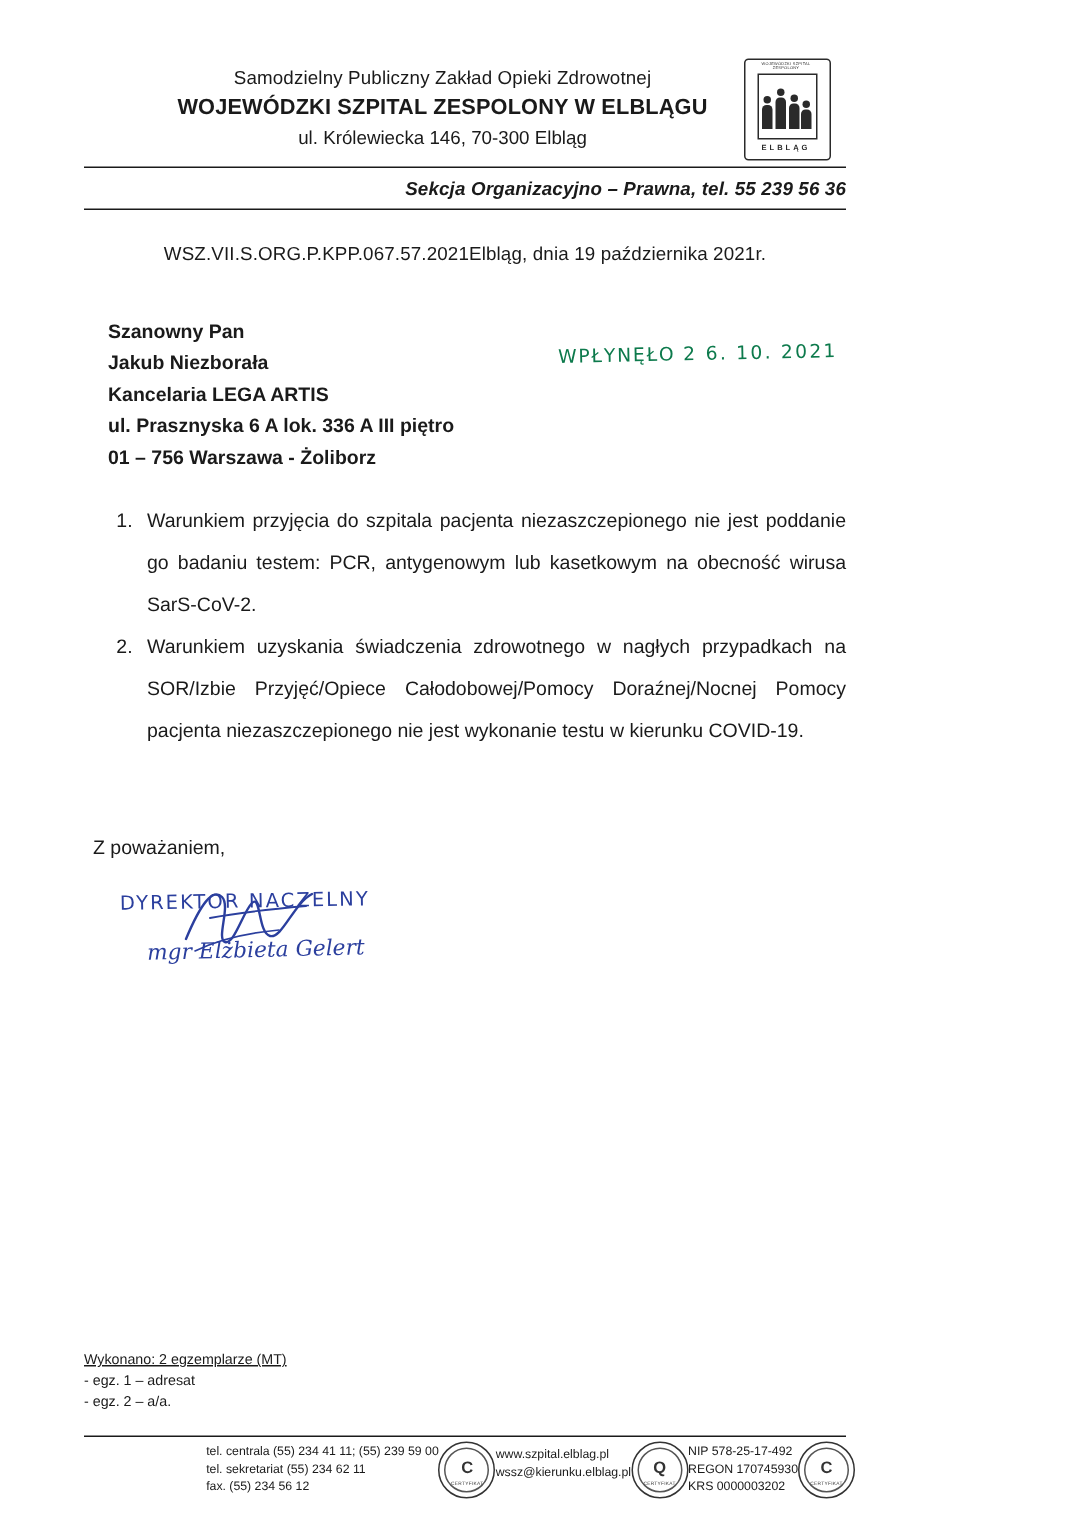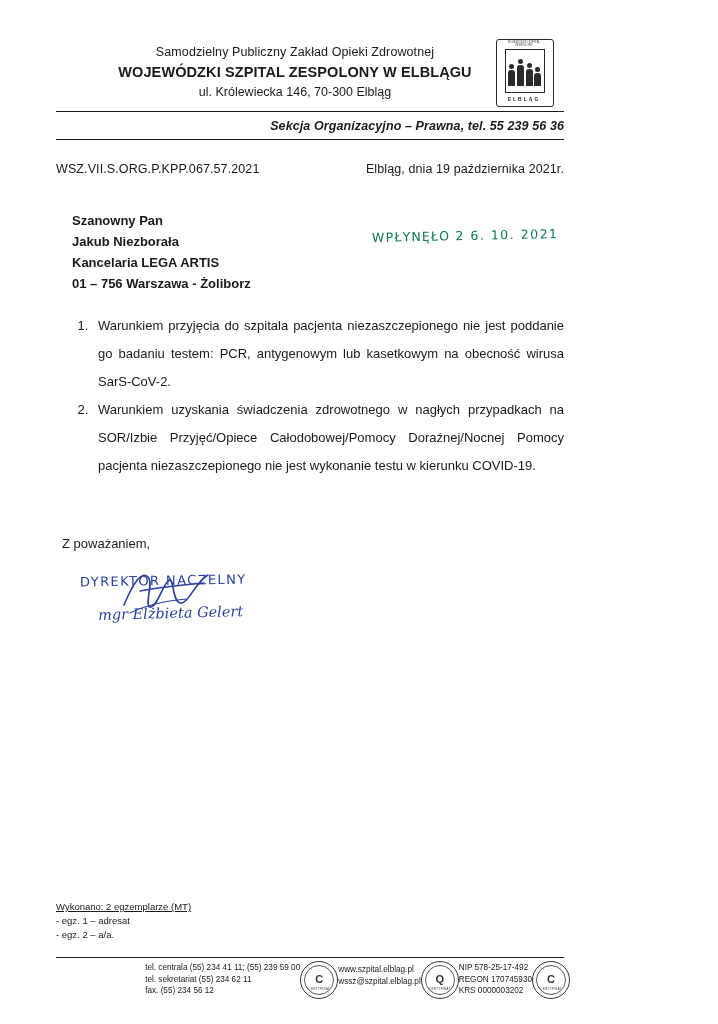--- a/index.html
+++ b/index.html
@@ -137,21 +137,21 @@
     font-style: italic;
   }
   .rule-bottom {
     border-top: 1px solid #1a1a1a;
     width: 100%;
   }
 
   
   .refrow {
     display: flex;
-    justify-content: space-between;
+    justify-content: center;
     align-items: baseline;
     margin-top: 22px;
     font-size: 12.5px;
   }
   .refno { letter-spacing: 0.1px; }
   .refdate { letter-spacing: 0.1px; }
 
   
   .addressee {
     margin-top: 34px;
@@ -342,20 +342,21 @@
 
   <div class="stamp">
     <span>WPŁYNĘŁO</span>
     <span class="d1">2 6.  10.  2021</span>
   </div>
 
   <div class="addressee">
     <div>Szanowny Pan</div>
     <div>Jakub Niezborała</div>
     <div>Kancelaria LEGA ARTIS</div>
+    <div>ul. Prasznyska 6 A lok. 336 A III piętro</div>
     <div>01 – 756 Warszawa - Żoliborz</div>
   </div>
 
 
   <ol class="points">
     <li>Warunkiem przyjęcia do szpitala pacjenta niezaszczepionego nie jest poddanie go badaniu testem: PCR, antygenowym lub kasetkowym na obecność wirusa SarS-CoV-2.</li>
     <li>Warunkiem uzyskania świadczenia zdrowotnego w nagłych przypadkach na SOR/Izbie Przyjęć/Opiece Całodobowej/Pomocy Doraźnej/Nocnej Pomocy pacjenta niezaszczepionego nie jest wykonanie testu w kierunku COVID-19.</li>
   </ol>
 
   <div class="regards">Z poważaniem,</div>
@@ -384,21 +385,21 @@
       <div>fax. (55) 234 56 12</div>
     </div>
 
     <div class="cert">
       <div class="ck">C</div>
       <div class="cmini">CERTYFIKAT</div>
     </div>
 
     <div class="col www">
       <div>www.szpital.elblag.pl</div>
-      <div>wssz@szpital.elblag.pl</div>
+      <div>wssz@kierunku.elblag.pl</div>
     </div>
 
     <div class="cert">
       <div class="ck">Q</div>
       <div class="cmini">CERTYFIKAT</div>
     </div>
 
     <div class="col nip">
       <div>NIP 578-25-17-492</div>
       <div>REGON 170745930</div>

